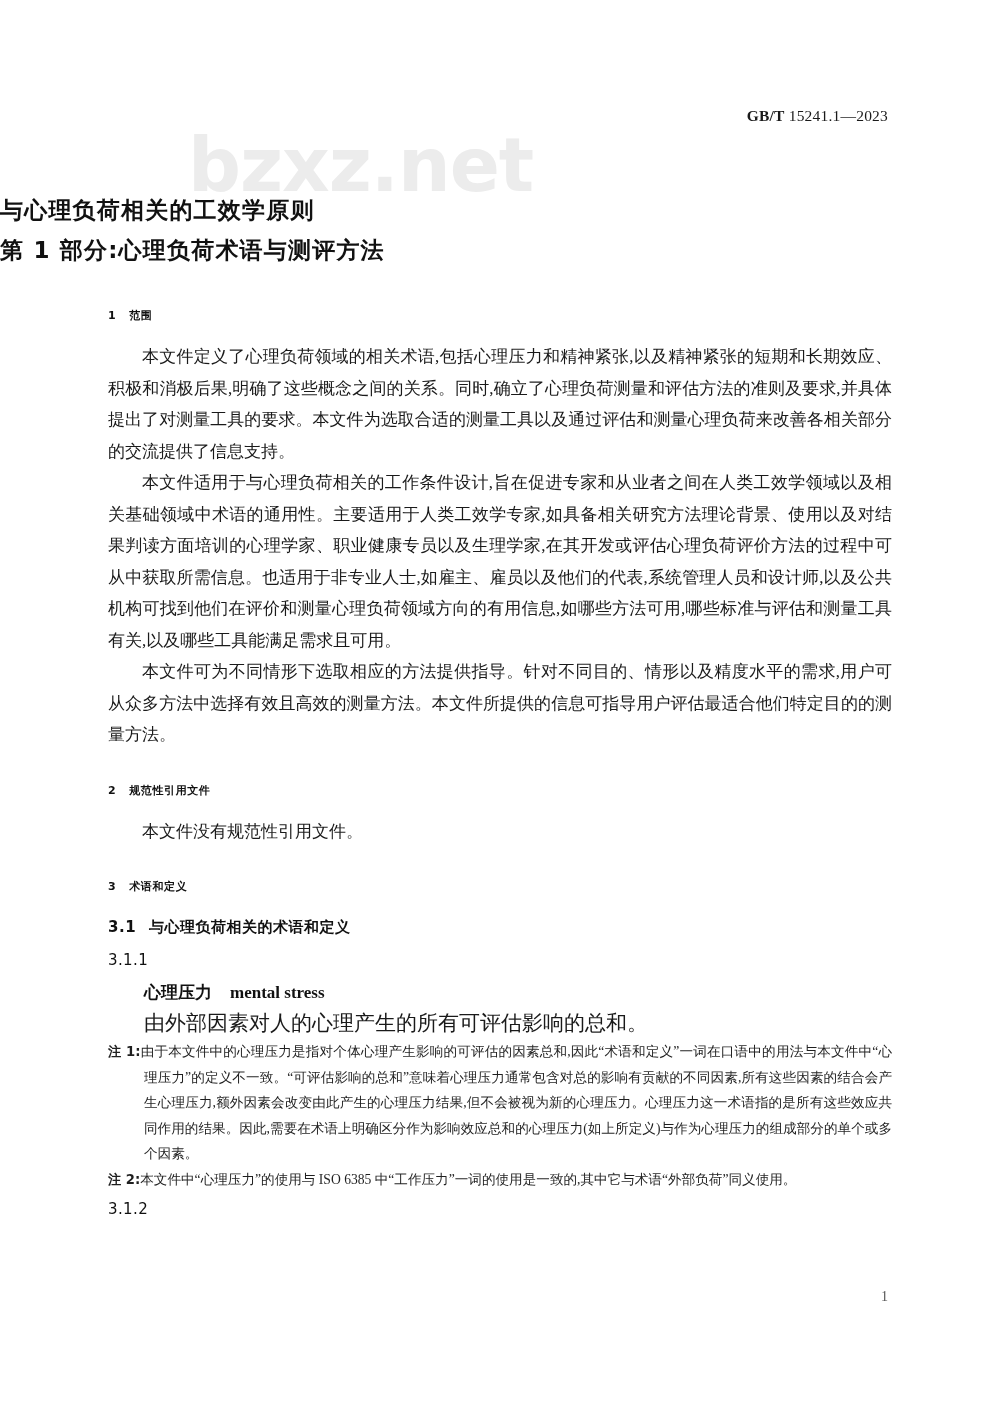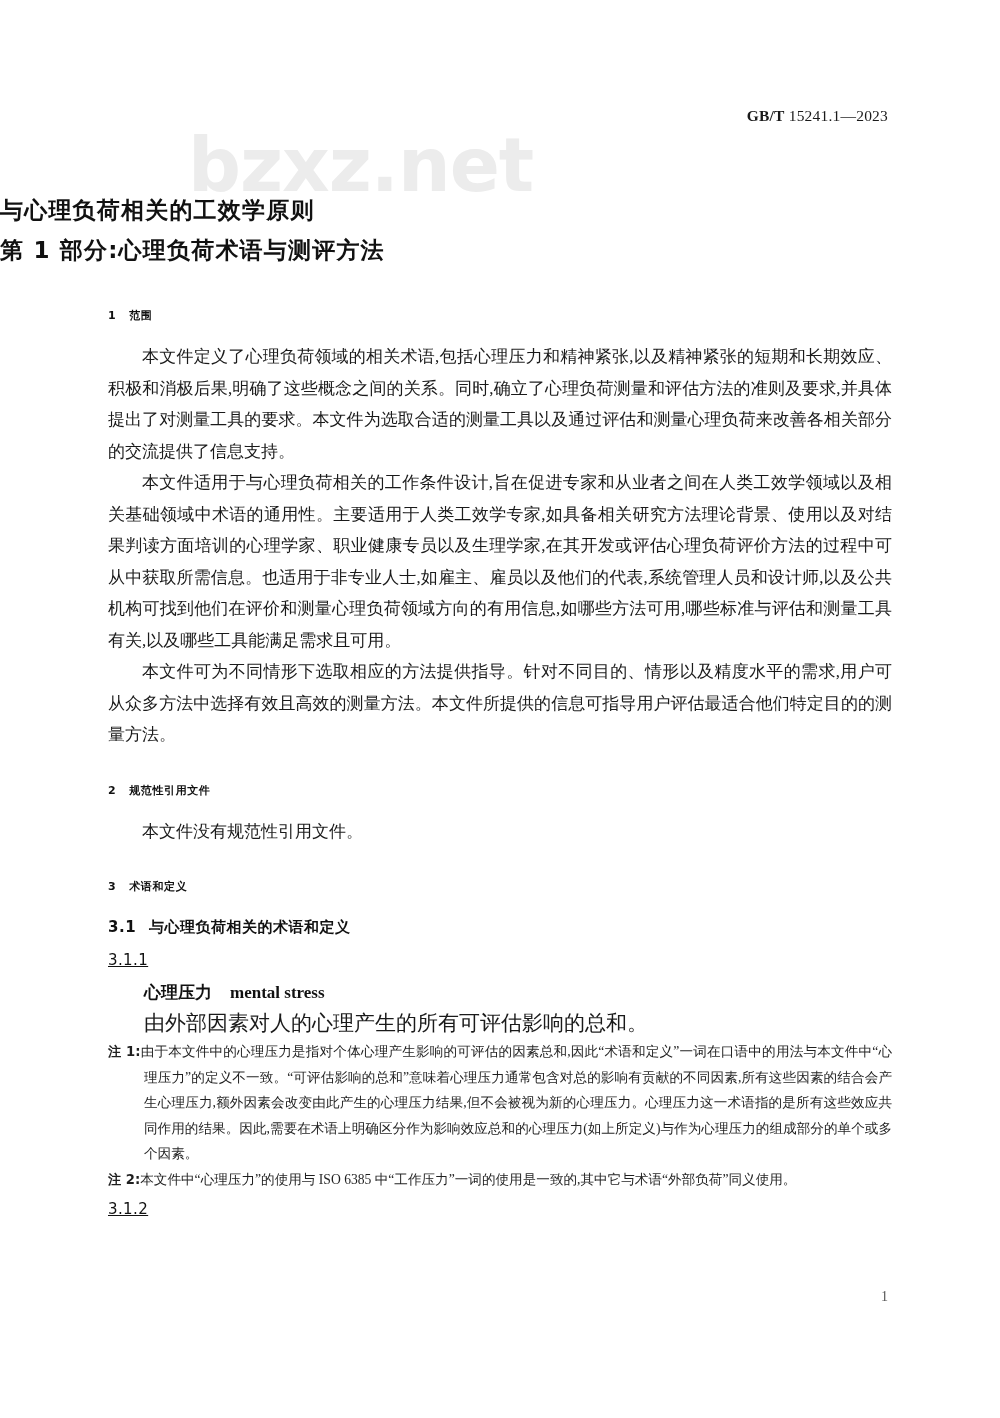--- a/index.html
+++ b/index.html
@@ -101,21 +101,20 @@
     color: #111;
   }
   .clause-h2 .num { margin-right: 13px; }
 
   .clause-h3 {
     font-family: "DejaVu Sans", "Liberation Sans", sans-serif;
     font-size: 15px;
     letter-spacing: 0.4px;
     margin: 0;
     color: #111;
-    text-decoration: underline;
   }
 
   p.para {
     margin: 0;
     font-size: 17px;
     line-height: 31.5px;
     text-indent: 2em;
     text-align: justify;
     text-justify: inter-ideograph;
     color: #1a1a1a;

